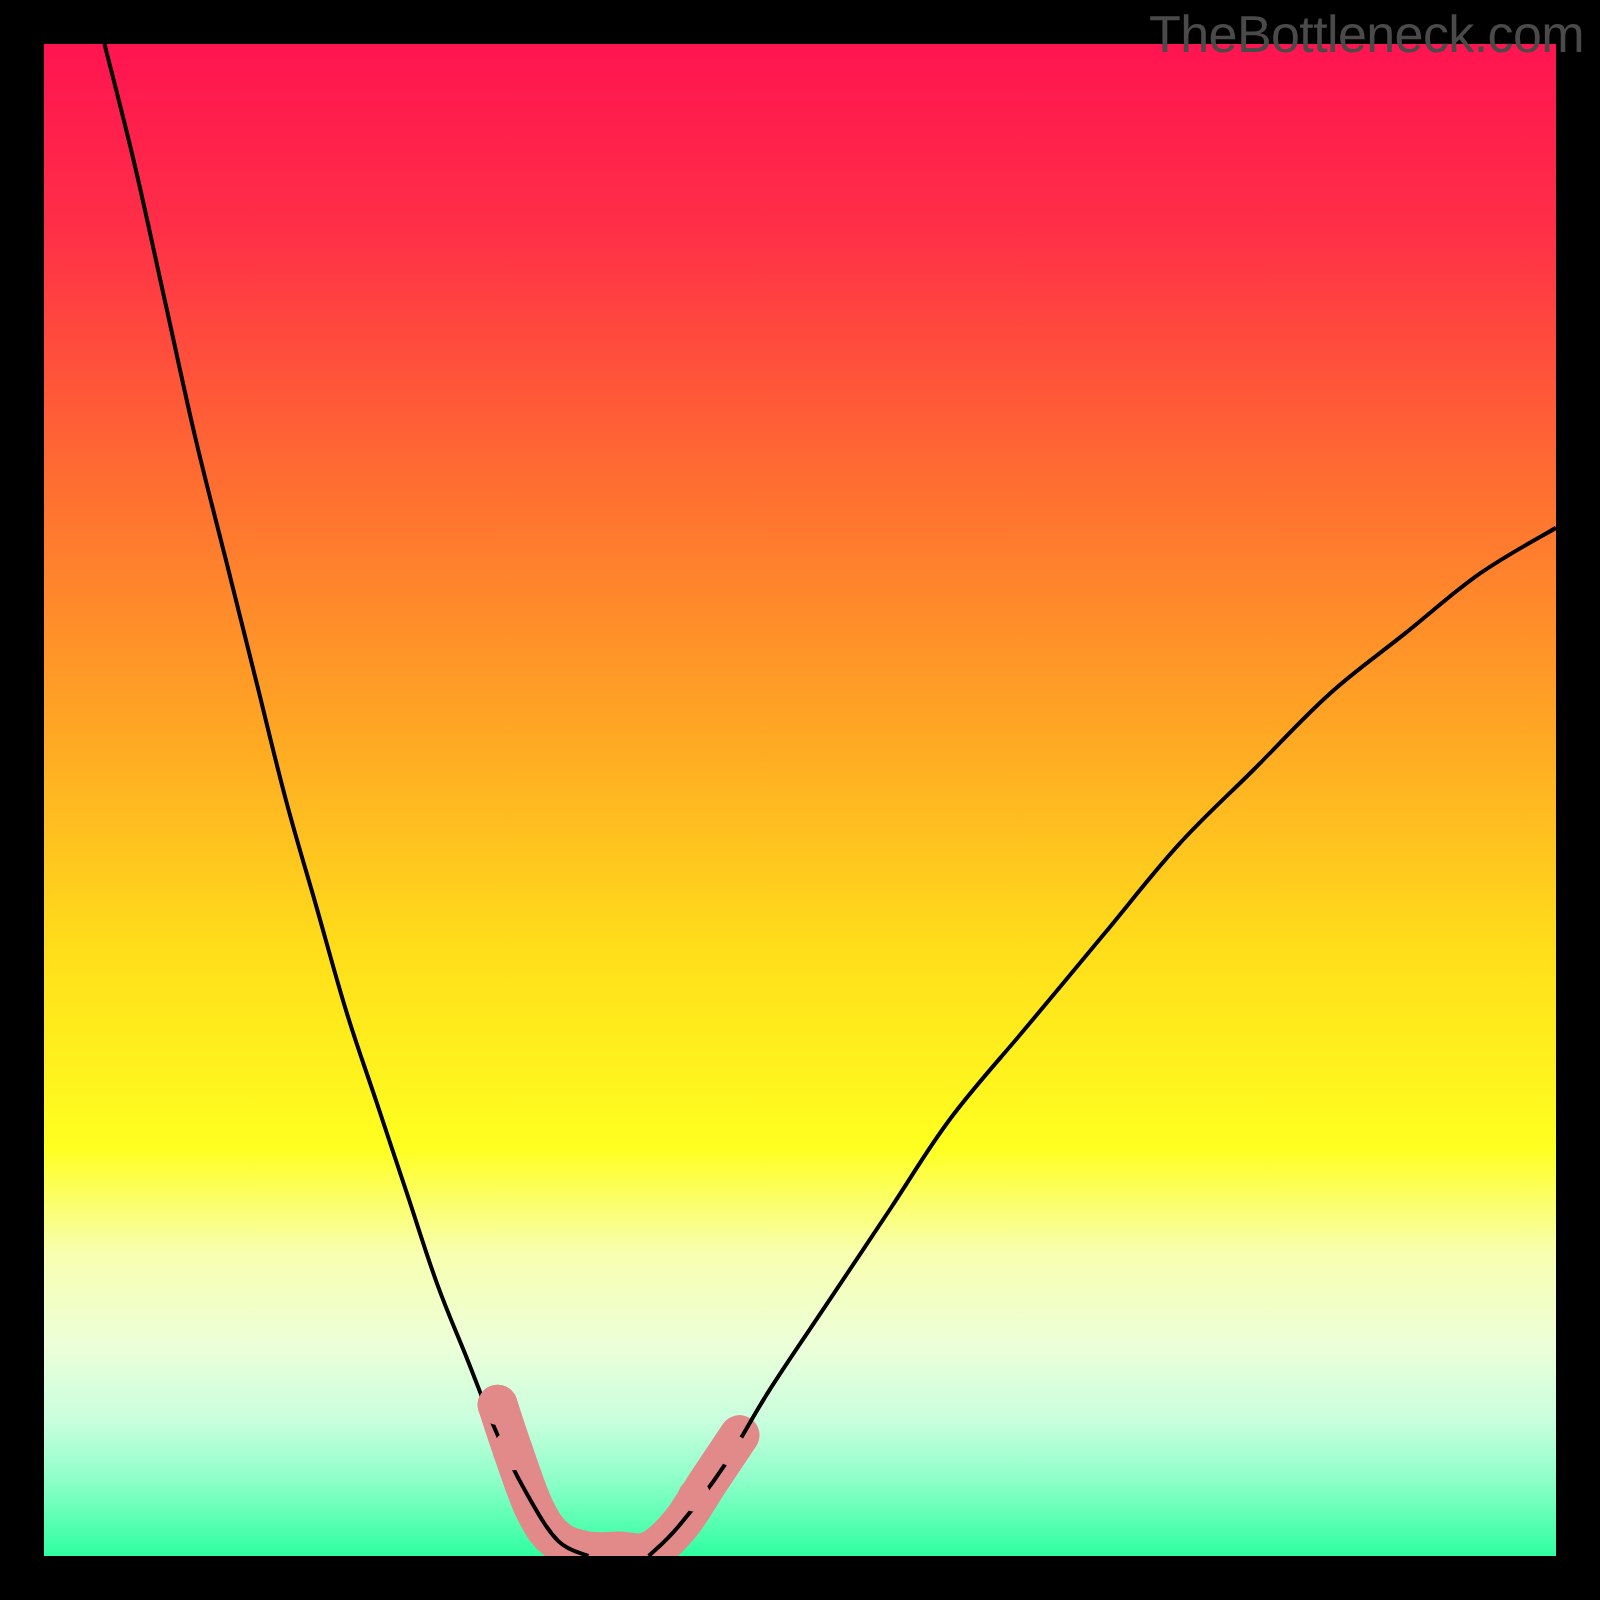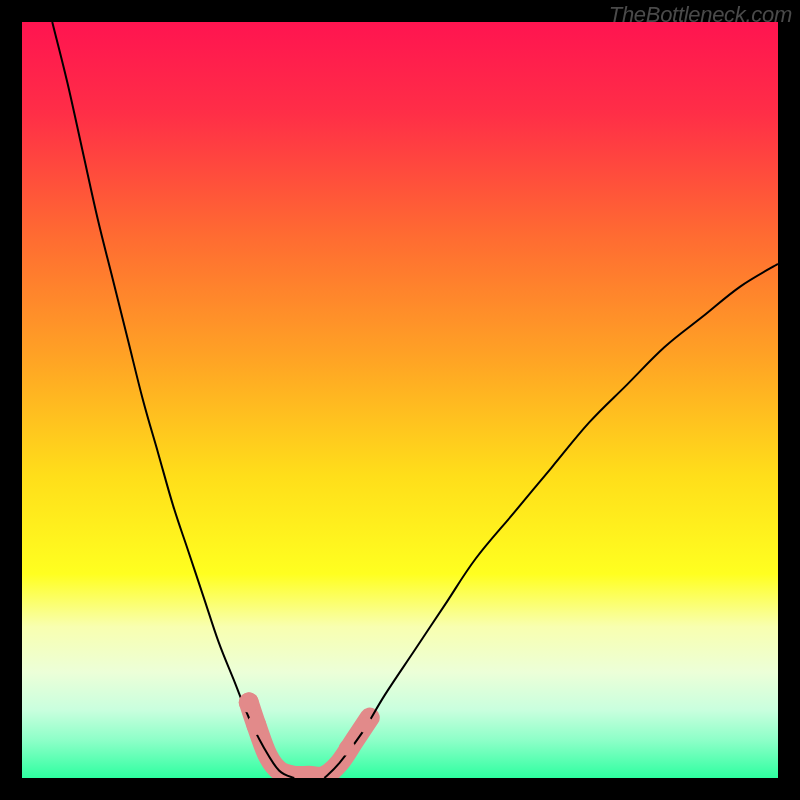--- a/index.html
+++ b/index.html
@@ -23,25 +23,24 @@
     top: 22px;
     width: 756px;
     height: 756px;
     overflow: hidden;
   }
   .watermark {
     position: absolute;
     top: 2px;
     right: 8px;
     color: #4a4a4a;
-    font-size: 22px;
+    font-size: 26px;
     font-weight: 500;
     z-index: 20;
     letter-spacing: -0.3px;
-    font-style: italic;
   }
   svg {
     display: block;
   }
 </style>
 </head>
 <body>
 
 <div class="outer">
   <div class="watermark">TheBottleneck.com</div>

